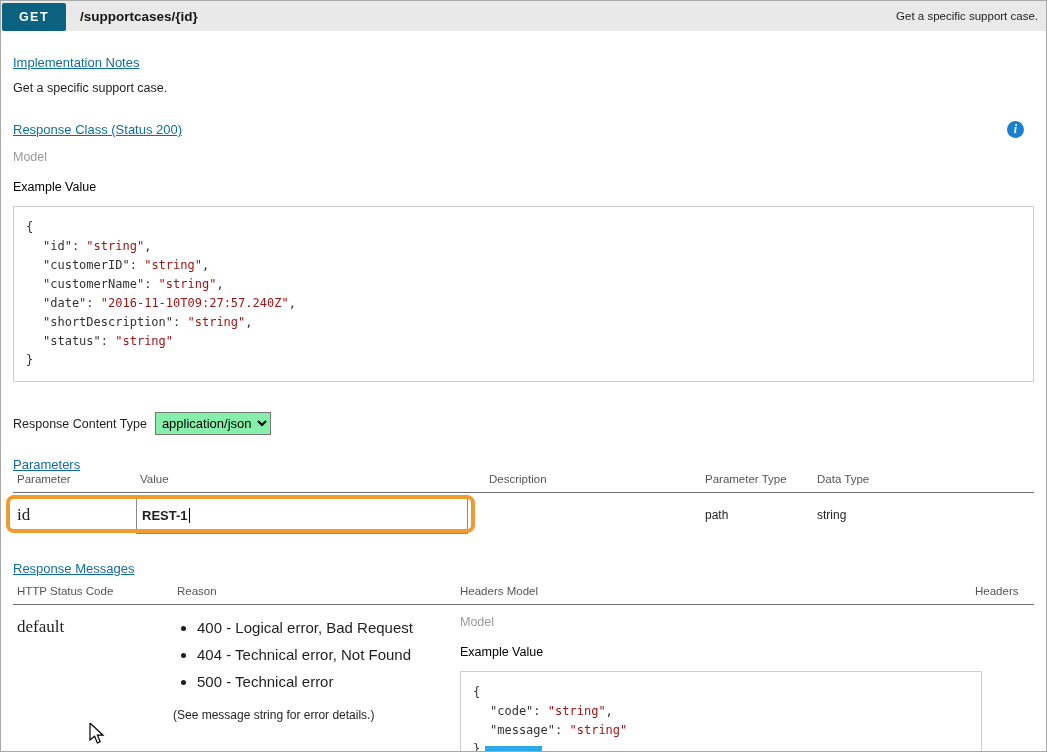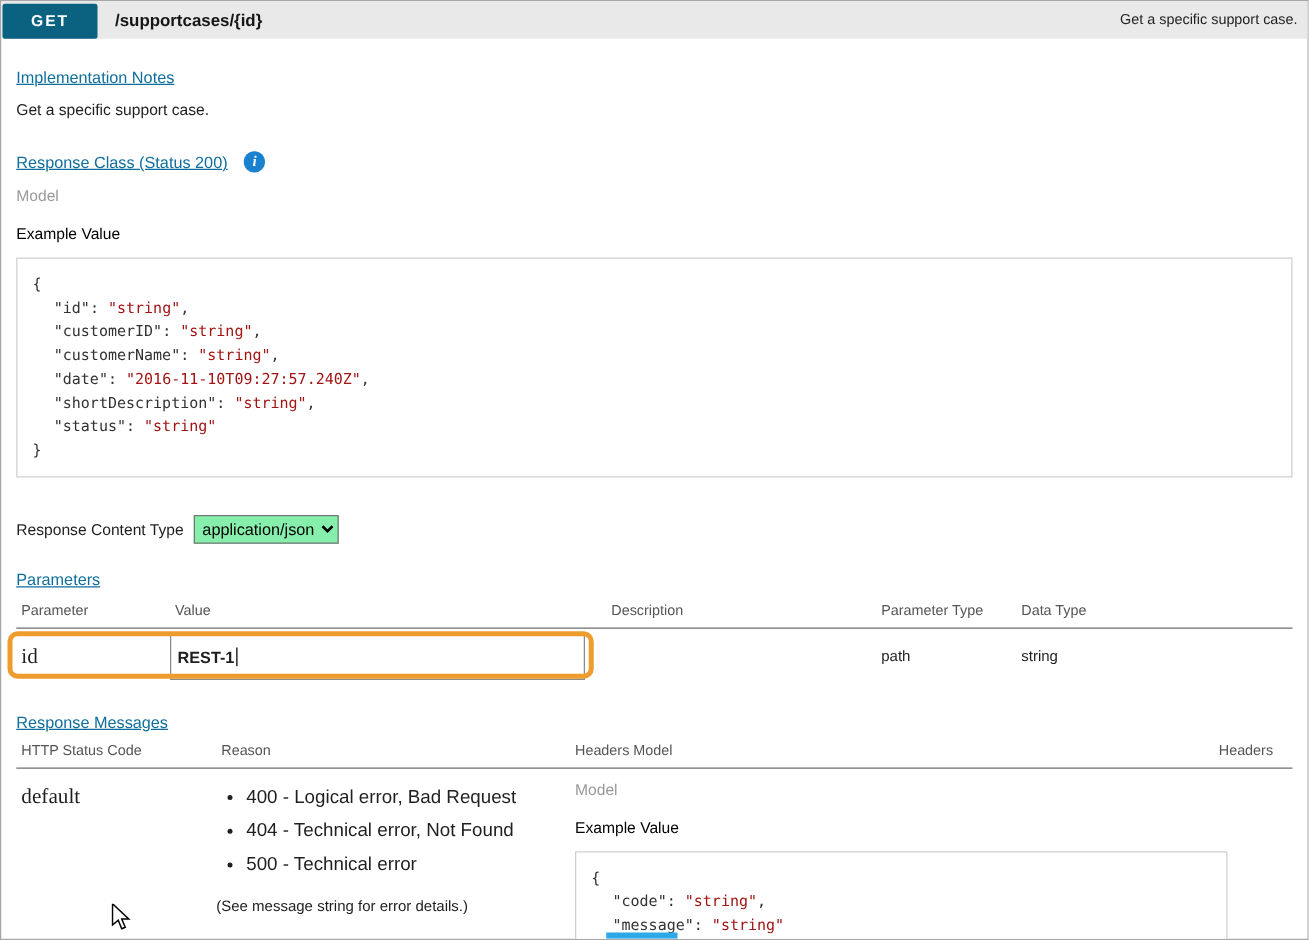--- a/index.html
+++ b/index.html
@@ -1,50 +1,50 @@
 <!DOCTYPE html>
 <html><head>
 <meta charset="utf-8">
 <style>
   html,body{margin:0;padding:0;}
   body{font-family:"Liberation Sans",sans-serif;background:#fff;color:#1f1f1f;}
   .page{position:relative;width:1047px;height:752px;border:1px solid #a8a8a8;background:#fff;overflow:hidden;box-sizing:border-box;}
 
   
   .op-header{display:flex;align-items:center;height:30px;background:#e9e9e9;padding-right:8px;cursor:pointer;}
-  .method-btn{display:flex;align-items:center;justify-content:center;width:76px;height:28px;margin:1px 0 0 1px;background:#0b6280;color:#fff;font-weight:bold;font-size:12.5px;letter-spacing:1.5px;border-radius:2px;cursor:pointer;}
+  .method-btn{display:flex;align-items:center;justify-content:center;width:64px;height:28px;margin:1px 0 0 1px;background:#0b6280;color:#fff;font-weight:bold;font-size:12.5px;letter-spacing:1.5px;border-radius:2px;cursor:pointer;}
   .op-path{margin-left:14px;font-weight:bold;font-size:13.5px;color:#161616;}
   .op-summary{margin-left:auto;font-size:11.5px;color:#222;}
 
   .content{padding:22px 12px 0 12px;position:relative;}
   .section-link{color:#0f6e9c;text-decoration:underline;font-size:13px;cursor:pointer;display:inline-block;background:none;border:none;padding:0;font-family:inherit;}
   .notes-text{font-size:12.5px;margin:10px 0 0 0;}
 
-  .rc-row{display:flex;align-items:center;margin-top:26px;gap:13px;}
+  .rc-row{display:flex;align-items:center;justify-content:space-between;margin-top:26px;gap:13px;}
   .info-icon{width:17px;height:17px;border-radius:50%;background:#1a80d0;color:#fff;font-size:12px;font-weight:bold;font-family:"Liberation Serif",serif;font-style:italic;display:flex;align-items:center;justify-content:center;margin-right:10px;cursor:pointer;flex:0 0 auto;}
 
   .tabs{margin-top:12px;display:flex;gap:16px;font-size:12.5px;flex-direction:column;}
   .tab{cursor:pointer;}
   .tab.inactive{color:#9a9a9a;}
   .tab.active{color:#000;}
 
   .code-box{border:1px solid #cfcfcf;margin-top:12px;padding:11px 12px;font-family:"DejaVu Sans Mono",monospace;font-size:12px;background:#fff;}
   .code-line{white-space:pre;line-height:19px;color:#333;}
   .code-line.indent{padding-left:17px;}
   .k{color:#333;}
   .v{color:#a31515;}
 
   .ct-row{margin-top:30px;display:flex;align-items:center;font-size:12.5px;}
   .ct-select{margin-left:8px;height:23px;font-size:13px;font-family:"Liberation Sans",sans-serif;border:1px solid #767676;background:#86efac;padding:0 2px;cursor:pointer;}
 
   .params-section{margin-top:20px;}
   .grid-head{display:grid;font-size:11.5px;color:#555;padding-bottom:7px;border-bottom:1px solid #6f6f6f;}
   .grid-head > div{padding-left:4px;}
   .params-cols{grid-template-columns:123px 349px 216px 112px 1fr;}
-  .params-table{position:relative;margin-top:10px;}
+  .params-table{position:relative;}
   .params-row{display:grid;grid-template-columns:123px 349px 216px 112px 1fr;align-items:center;height:44px;font-size:12px;}
   .mono{font-family:Liberation Serif, serif;font-size:17px;}
   .pad4{padding-left:4px;}
   .param-input{width:332px;height:24px;border:1px solid #8a8a8a;background:#fff;display:flex;align-items:center;padding:18px 5px;font-weight:bold;font-size:13px;cursor:text;box-sizing:border-box;}
   .caret{display:inline-block;width:1px;height:15px;background:#000;margin-left:1px;}
   .highlight-box{position:absolute;left:-7px;top:22px;width:469px;height:38px;border:4px solid #ef9c2e;border-radius:8px;pointer-events:none;box-sizing:border-box;}
 
   .msgs-section{margin-top:22px;}
   .msgs-cols{grid-template-columns:160px 283px 515px 1fr;}
   .msgs-table{margin-top:8px;}

